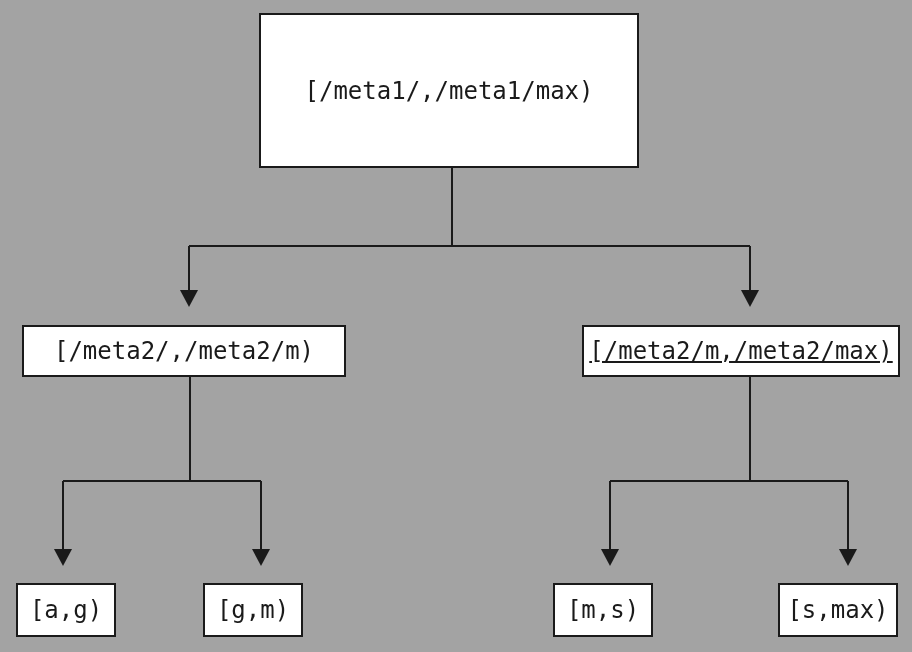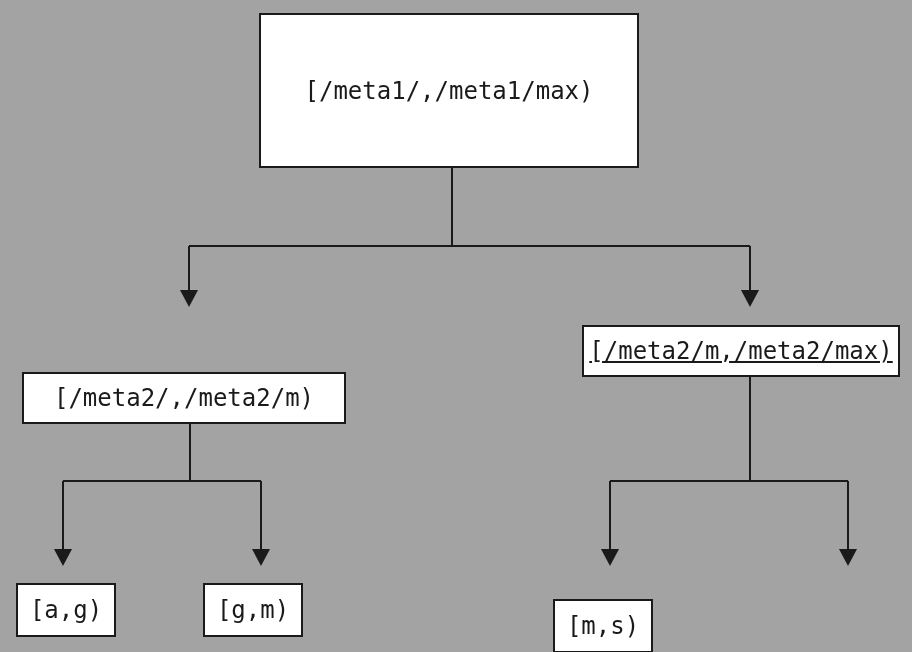--- a/index.html
+++ b/index.html
@@ -30,25 +30,25 @@
     border: 2px solid #1a1a1a;
     background: #ffffff;
     display: flex;
     align-items: center;
     justify-content: center;
     font-size: 24px;
     letter-spacing: 0;
     white-space: nowrap;
   }
   #node-root   { left: 259px; top: 13px;  width: 380px; height: 155px; }
-  #node-l2-0   { left: 22px;  top: 325px; width: 324px; height: 52px; margin-top: 47px; }
+  #node-l2-0   { left: 22px;  top: 325px; width: 324px; height: 52px; }
   #node-l2-1   { left: 582px; top: 325px; width: 318px; height: 52px; text-decoration: underline; }
   #node-leaf-0 { left: 8px;   top: 583px; width: 100px; height: 54px; margin-left: 8px; }
   #node-leaf-1 { left: 203px; top: 583px; width: 100px; height: 54px; }
-  #node-leaf-2 { left: 553px; top: 583px; width: 100px; height: 54px; margin-top: 16px; }
+  #node-leaf-2 { left: 553px; top: 583px; width: 100px; height: 54px; }
   #node-leaf-3 { left: 778px; top: 583px; width: 120px; height: 54px; }
   .edge {
     stroke: #1a1a1a;
     stroke-width: 2;
     fill: none;
   }
   .arrowhead {
     fill: #1a1a1a;
     stroke: none;
   }
@@ -96,14 +96,17 @@
   </div>
 
   <div id="node-leaf-1" class="tree-node">
     <span>[g,m)</span>
   </div>
 
   <div id="node-leaf-2" class="tree-node">
     <span>[m,s)</span>
   </div>
 
+  <div id="node-leaf-3" class="tree-node">
+    <span>[s,max)</span>
+  </div>
 
 </div>
 
 </body></html>

